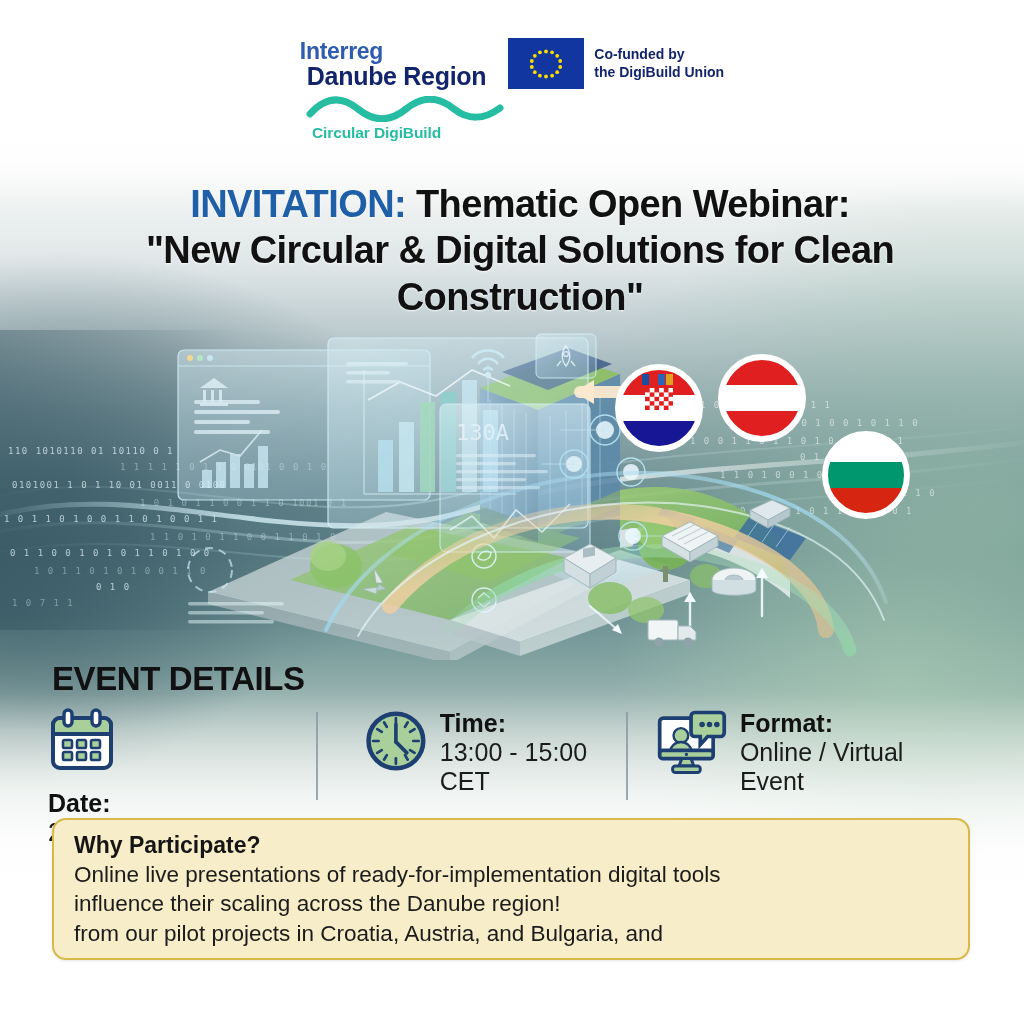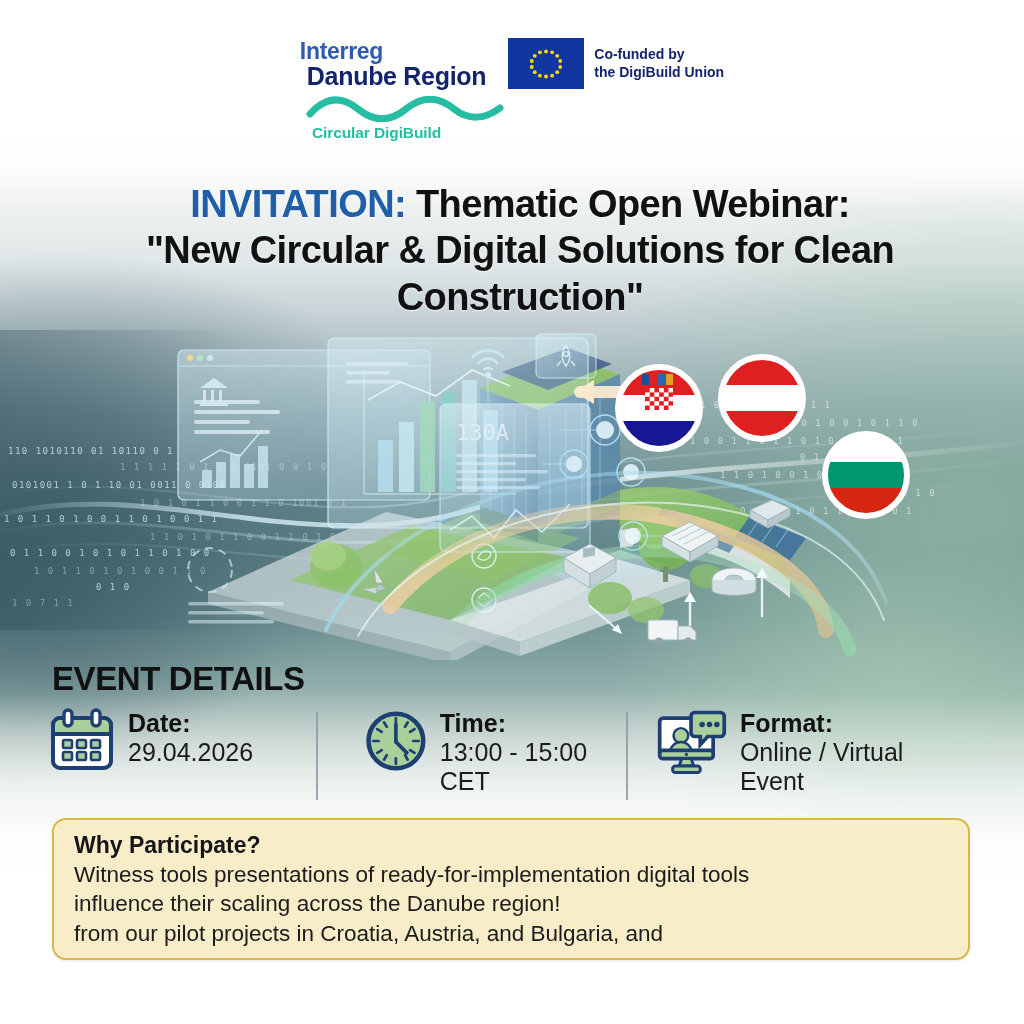--- a/index.html
+++ b/index.html
@@ -152,21 +152,21 @@
     font-family: "Liberation Sans", sans-serif;
   }
   .detail .v {
     font-size: 25px; color: #1b1b1b; line-height: 1.14; margin-top: 1px;
     font-family: "Liberation Sans", sans-serif;
   }
   .vdiv {
     width: 2px; height: 88px; background: #8c9aa6; opacity: .85;
     margin: 6px 0 0 0; flex: none;
   }
-  .d1 { width: 268px; }
+  .d1 { width: 268px; flex-direction: column; }
   .d2 { width: 262px; }
   .d3 { width: 300px; }
   .sp1 { width: 46px; flex:none; }
   .sp2 { width: 28px; flex:none; }
 
   
   .whybox {
     position: absolute; left: 52px; top: 818px; width: 918px; height: 142px;
     background: #f7edc8;
     border: 2px solid #d9b84a;
@@ -697,18 +697,18 @@
       </svg>
       <div class="txt">
         <div class="k">Format:</div>
         <div class="v">Online / Virtual Event</div>
       </div>
     </div>
   </div>
 
   <div class="whybox">
     <div class="why-title">Why Participate?</div>
-    <div class="why-body">Witness tools presentations of ready-for-implementation digital tools</div>
+    <div class="why-body">Online live presentations of ready-for-implementation digital tools</div>
     <div class="why-body">influence their scaling across the Danube region!</div>
     <div class="why-body">from our pilot projects in Croatia, Austria, and Bulgaria, and</div>
   </div>
 
 </div>
 
 </body></html>

